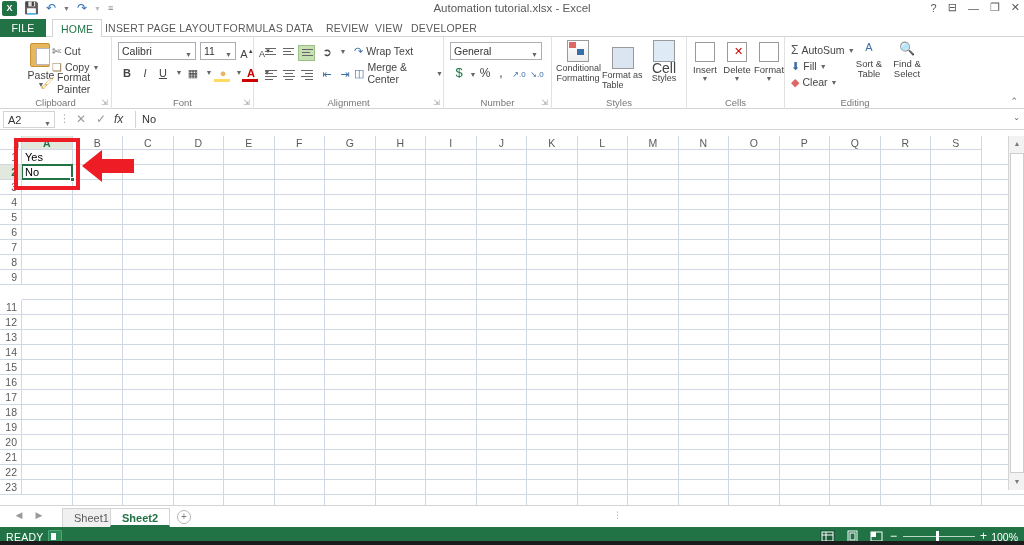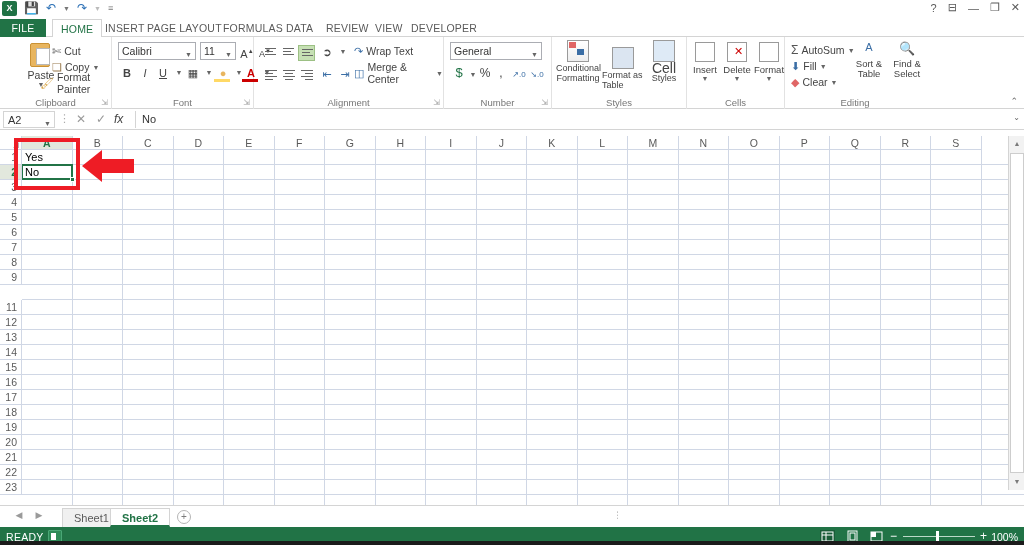--- a/index.html
+++ b/index.html
@@ -166,20 +166,21 @@
 <div class="titlebar">
   <div class="qat">
     <div class="xl-logo">X</div>
     <span class="qat-ico qat-save">💾</span>
     <span class="qat-ico qat-undo">↶</span>
     <span class="qat-ico" style="font-size:7px;color:#777">▼</span>
     <span class="qat-ico qat-redo">↷</span>
     <span class="qat-ico" style="font-size:7px;color:#bbb">▼</span>
     <span class="qat-ico" style="font-size:9px;color:#777">≡</span>
   </div>
+  <div class="title-text">Automation tutorial.xlsx - Excel</div>
   <div class="wincontrols">
     <span>?</span>
     <span>⊟</span>
     <span>—</span>
     <span>❐</span>
     <span>✕</span>
   </div>
   <div class="signin">Sign in</div>
   <div class="avatar"></div>
 </div>

